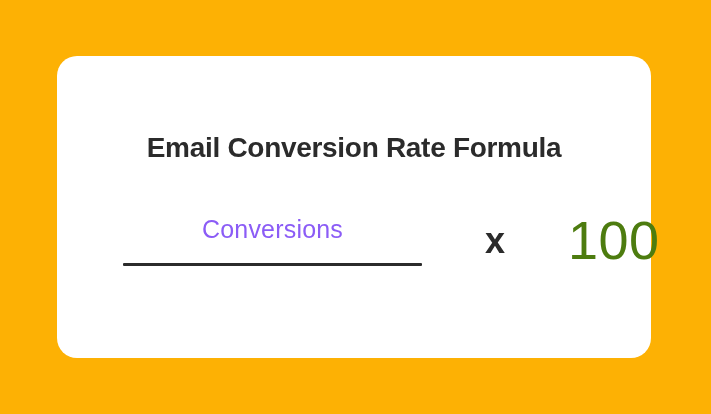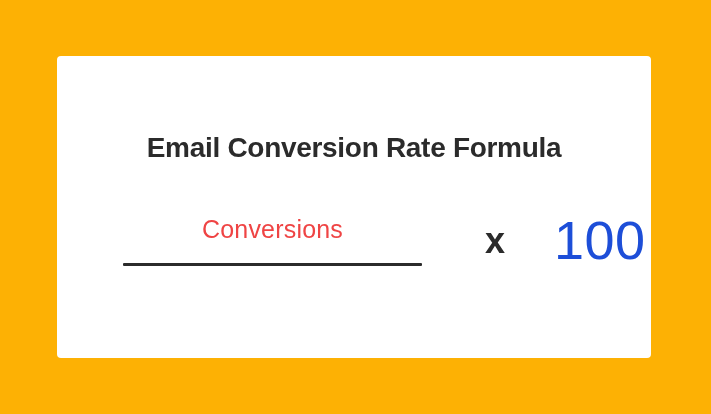--- a/index.html
+++ b/index.html
@@ -24,21 +24,21 @@
   }
 
   
   #card {
     position: absolute;
     left: 57px;
     top: 56px;
     width: 594px;
     height: 302px;
     background: #FFFFFF;
-    border-radius: 4px;
+    border-radius: 20px;
     box-sizing: border-box;
   }
 
   
   #card-title {
     position: absolute;
     left: 0;
     top: 78px;
     width: 594px;
     text-align: center;
@@ -69,21 +69,21 @@
     width: 343px;
     margin-left: 44px;
     display: flex;
     flex-direction: column;
     align-items: center;
     flex: 0 0 auto;
   }
   .frac-term {
     font-size: 25px;
     font-weight: 300;
-    color: #ef4444;
+    color: #8b5cf6;
     line-height: 1;
     letter-spacing: 0.2px;
     white-space: nowrap;
     text-align: center;
   }
   #fraction-numerator {
     margin-bottom: 21px;
   }
   #fraction-denominator {
     margin-top: 21px;
@@ -105,24 +105,24 @@
     color: #2B2B2B;
     line-height: 1;
     letter-spacing: 0;
     position: relative;
     top: 0px;
   }
 
   
   #multiplier-value {
     flex: 0 0 auto;
-    margin-left: 49px;
+    margin-left: 63px;
     font-size: 54px;
     font-weight: 300;
-    color: #1d4ed8;
+    color: #4d7c0f;
     line-height: 1;
     letter-spacing: 0.5px;
     position: relative;
     top: -1px;
   }
 </style>
 </head>
 <body>
 
 <div id="stage">

